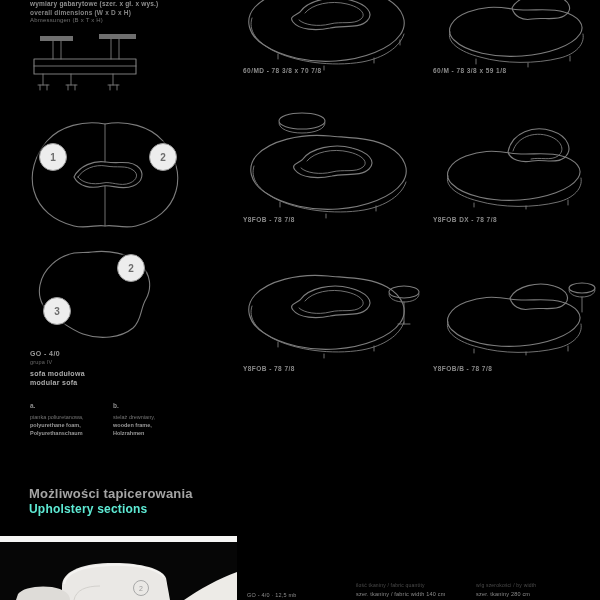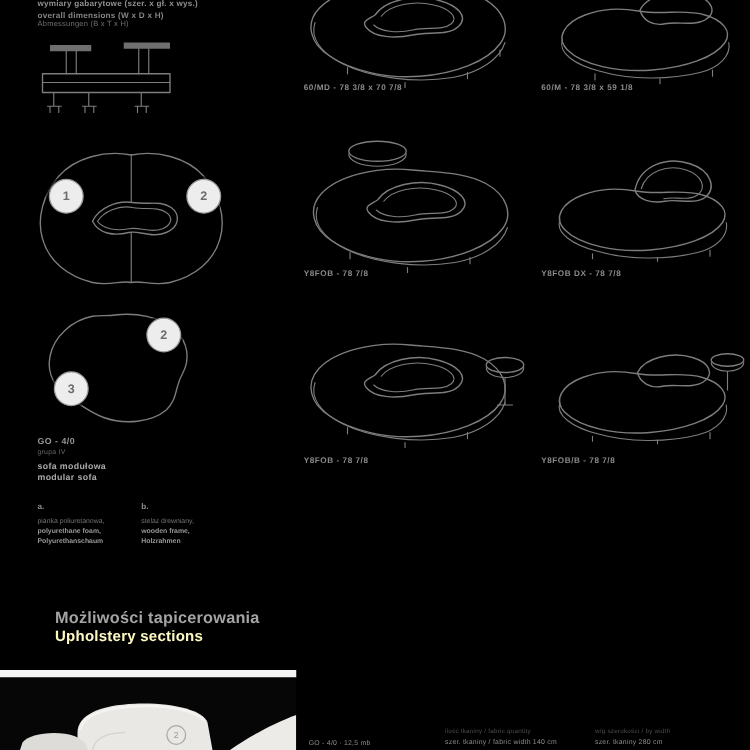--- a/index.html
+++ b/index.html
@@ -14,21 +14,21 @@
           box-shadow:0 0 0 2px rgba(0,0,0,.55);}
   .marker-outline{width:14px;height:14px;border-radius:50%;border:1px solid #a8a8a8;background:transparent;
           color:#9c9c9c;font-size:7px;display:flex;align-items:center;justify-content:center;}
   .code{color:#9a9a9a;font-size:7px;font-weight:700;letter-spacing:.4px;}
   .sub{color:#686868;font-size:5.5px;margin-top:2px;letter-spacing:.2px;}
   .btitle{color:#ababab;font-size:7px;font-weight:700;letter-spacing:.3px;line-height:9px;}
   .fn-marker{color:#8e8e8e;font-size:6.5px;font-weight:700;}
   .fn-l1{color:#757575;font-size:5.5px;line-height:8px;margin-top:4px;}
   .fn-l2{color:#989898;font-size:5.5px;font-weight:700;line-height:8px;}
   .h1{color:#a4a4a4;font-size:13px;font-weight:700;line-height:16px;letter-spacing:.2px;}
-  .h2{color:#fef9c3;font-size:12px;font-weight:700;line-height:15px;letter-spacing:.2px;}
+  .h2{color:#5eead4;font-size:12px;font-weight:700;line-height:15px;letter-spacing:.2px;}
   .tbl-h{color:#4d4d4d;font-size:5px;letter-spacing:.2px;white-space:nowrap;}
   .tbl-v{color:#8d8d8d;font-size:5.5px;letter-spacing:.2px;white-space:nowrap;}
   svg{display:block;overflow:visible;}
   .ln{stroke:#7d7d7d;stroke-width:1.1;fill:none;stroke-linecap:round;stroke-linejoin:round;}
   .ln-th{stroke:#7d7d7d;stroke-width:.9;fill:none;stroke-linecap:round;}
 </style>
 </head>
 <body>
 
 <div id="page">
@@ -86,21 +86,21 @@
     <div class="fn-l2">polyurethane foam,</div>
     <div class="fn-l2">Polyurethanschaum</div>
   </div>
   <div class="abs" style="left:113px;top:402px;width:85px;">
     <div class="fn-marker">b.</div>
     <div class="fn-l1">stelaż drewniany,</div>
     <div class="fn-l2">wooden frame,</div>
     <div class="fn-l2">Holzrahmen</div>
   </div>
 
-  <div class="abs" style="left:44px;top:486px;">
+  <div class="abs" style="left:29px;top:486px;">
     <div class="h1">Możliwości tapicerowania</div>
     <div class="h2">Upholstery sections</div>
   </div>
 
   <svg class="abs" style="left:238px;top:-22px;" width="180" height="94" viewBox="0 0 180 94">
     <path class="ln" d="M90,10 C60,7 30,15 17,29 C6,41 10,57 26,67 C44,79 72,85 98,83 C126,81 152,71 162,57 C171,45 165,30 149,21 C133,12 112,12 90,10 Z"></path>
     <path class="ln-th" d="M14,40 C10,52 18,64 36,73 C58,84 94,89 124,84 C146,80 162,69 166,56"></path>
     <path class="ln" d="M62,34 C70,22 94,17 112,22 C128,26 137,35 129,43 C121,51 104,47 92,50 C78,53 61,52 55,44 C51,39 56,38 62,34 Z"></path>
     <path class="ln-th" d="M67,35 C74,26 93,22 109,26 C122,29 129,36 123,41 C116,47 103,43 92,46 C80,49 66,47 61,42"></path>
     <path class="ln-th" d="M40,76 v5 M86,88 v4 M136,80 v5 M162,62 v5"></path>

